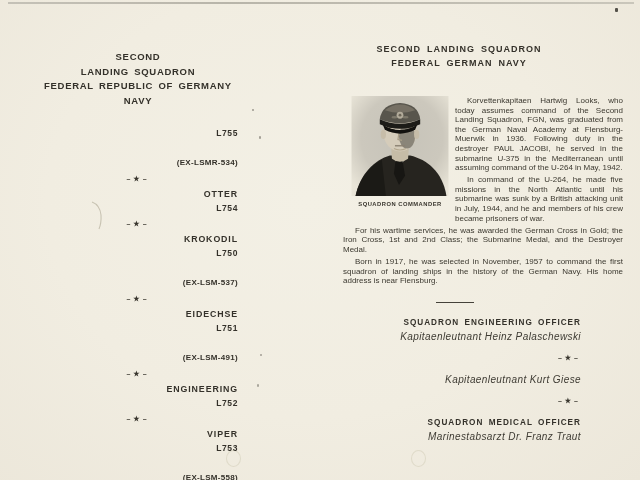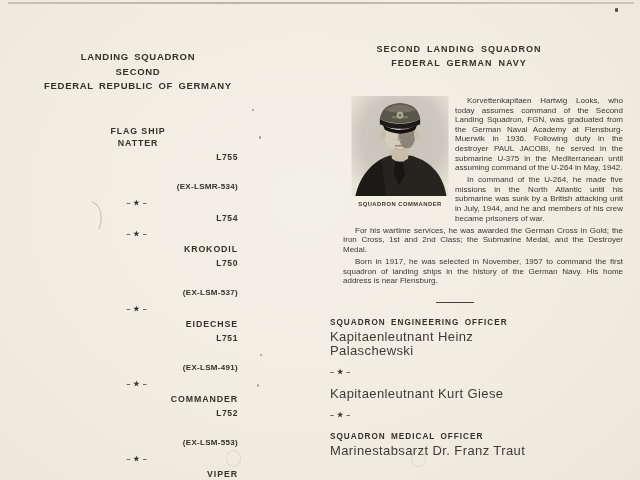--- a/index.html
+++ b/index.html
@@ -35,23 +35,23 @@
   .rp-title{position:absolute;top:42px;left:345px;width:228px;text-align:center;
     font-weight:bold;font-size:9px;line-height:14px;letter-spacing:1px;word-spacing:2.5px;color:#34312a;}
   .bio{position:absolute;top:96px;left:343px;width:280px;font-size:8px;line-height:9.6px;
     text-align:justify;color:#3b382f;}
   .bio p{margin:0 0 2.5px 0;text-indent:12px;}
   .photo-float{float:left;width:112px;height:120px;}
   .photo-svg{display:block;margin-left:8px;width:98px;height:100px;}
   .caption{width:98px;margin-left:8px;margin-top:4px;text-align:center;
     font-size:5.8px;font-weight:bold;letter-spacing:.5px;color:#3a372f;}
   .rule{position:absolute;top:302px;left:436px;width:38px;height:1.2px;background:#45423a;}
-  .officers{position:absolute;top:316px;left:330px;width:230px;text-align:left;color:#34312a;}
+  .officers{position:absolute;top:316px;left:351px;width:230px;text-align:right;color:#34312a;}
   .off-title{font-size:8.2px;font-weight:bold;letter-spacing:1px;word-spacing:2px;line-height:14px;}
-  .off-name{font-size:13px;line-height:14px;letter-spacing:.4px;font-weight:normal;color:#3e3b33;}
+  .off-name{font-size:10px;line-height:14px;letter-spacing:.4px;font-weight:normal;color:#3e3b33;font-style:italic;}
   .off-star{font-size:7px;font-weight:bold;letter-spacing:3px;line-height:14px;margin:7px 0 8px;color:#3a372f;}
 </style>
 </head>
 <body>
 
 <div class="scan">
 
   <div class="edge-line"></div>
   <div class="speck speck-a"></div>
   <div class="speck speck-b"></div>
@@ -59,54 +59,51 @@
   <div class="speck speck-d"></div>
   <div class="speck speck-e"></div>
   <div class="ring ring-a"></div>
   <div class="ring ring-b"></div>
   <svg class="scratch" width="20" height="30">
     <path d="M2,1 Q10,4 11,14 Q11.5,22 9,28" fill="none" stroke="#c8c3b2" stroke-width="1.1"></path>
   </svg>
 
   <div>
     <div class="lp-title">
+      <div>SECOND</div>
       <div>LANDING SQUADRON</div>
-      <div>SECOND</div>
       <div>FEDERAL REPUBLIC OF GERMANY</div>
+      <div>NAVY</div>
     </div>
 
     <div class="lp-list">
-      <div class="flag-block">
-        <div class="fs-label">FLAG SHIP</div>
-        <div class="fs-name">NATTER</div>
-      </div>
       <div class="ship-line hull">L755</div>
       <div class="ship-line ex">(EX-LSMR-534)</div>
 
       <div class="star">–★–</div>
 
+      <div class="ship-line ship-name">OTTER</div>
       <div class="ship-line hull">L754</div>
 
       <div class="star">–★–</div>
 
       <div class="ship-line ship-name">KROKODIL</div>
       <div class="ship-line hull">L750</div>
       <div class="ship-line ex">(EX-LSM-537)</div>
 
       <div class="star">–★–</div>
 
       <div class="ship-line ship-name">EIDECHSE</div>
       <div class="ship-line hull">L751</div>
       <div class="ship-line ex">(EX-LSM-491)</div>
 
       <div class="star">–★–</div>
 
-      <div class="ship-line ship-name">COMMANDER</div>
+      <div class="ship-line ship-name">ENGINEERING</div>
       <div class="ship-line hull">L752</div>
-      <div class="ship-line ex">(EX-LSM-553)</div>
 
       <div class="star">–★–</div>
 
       <div class="ship-line ship-name">VIPER</div>
       <div class="ship-line hull">L753</div>
       <div class="ship-line ex">(EX-LSM-558)</div>
     </div>
   </div>
 
   <div>

